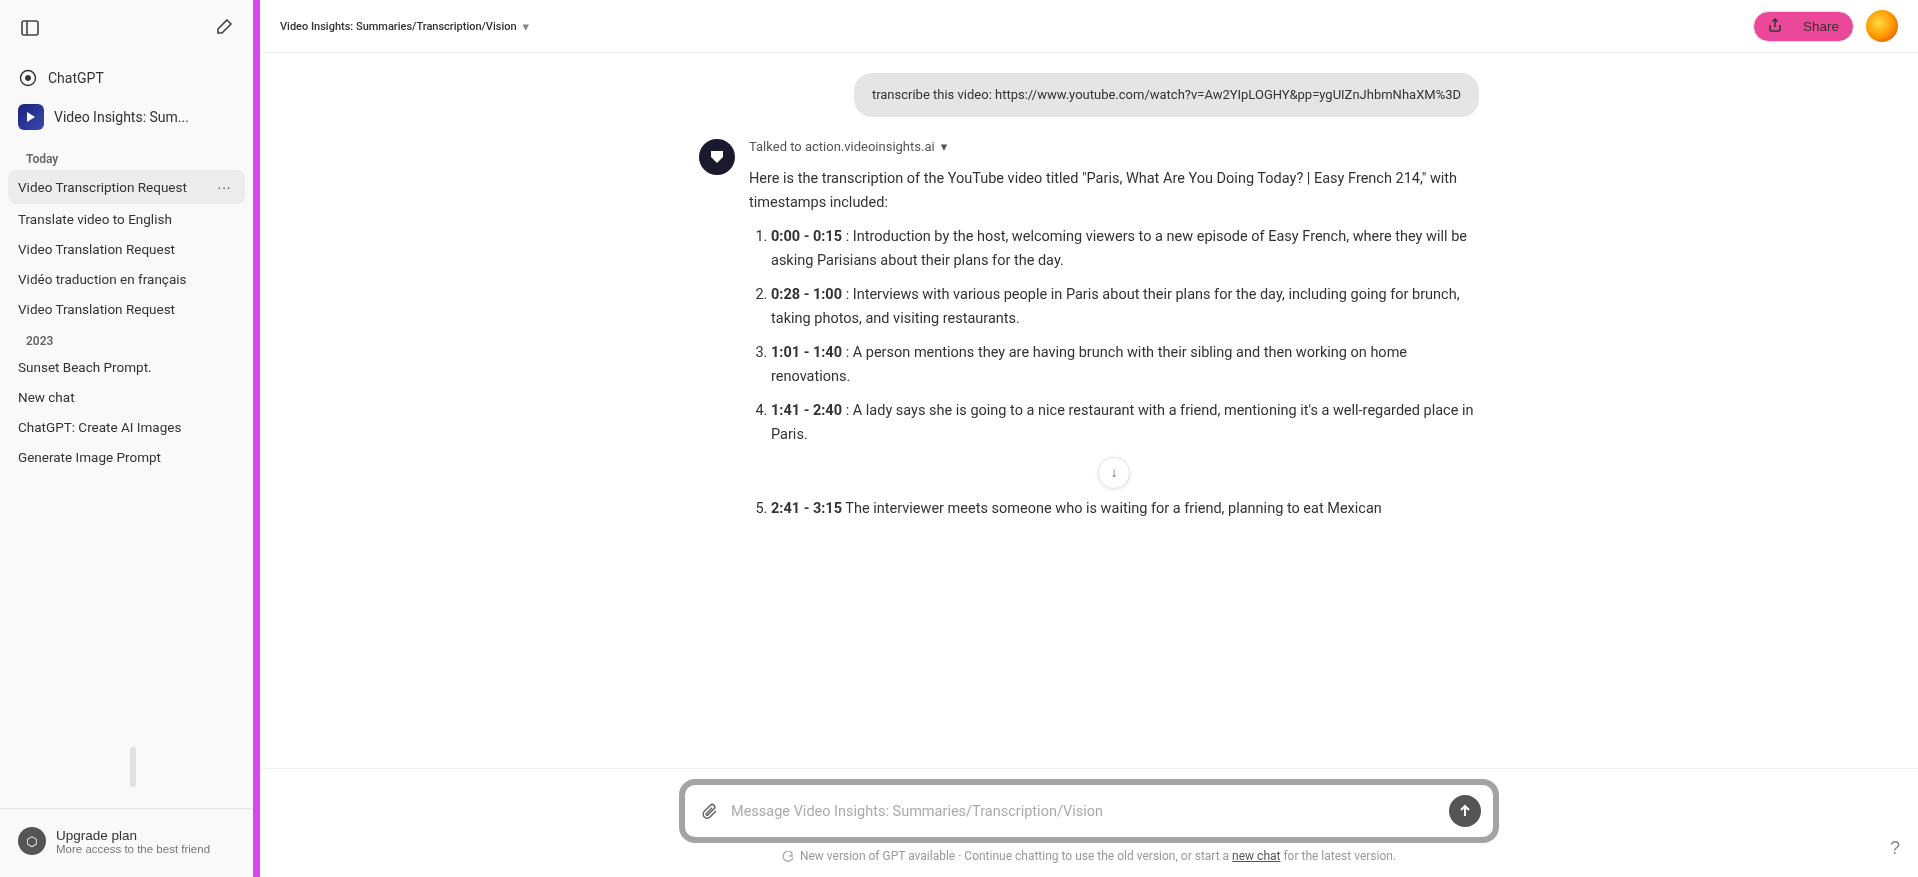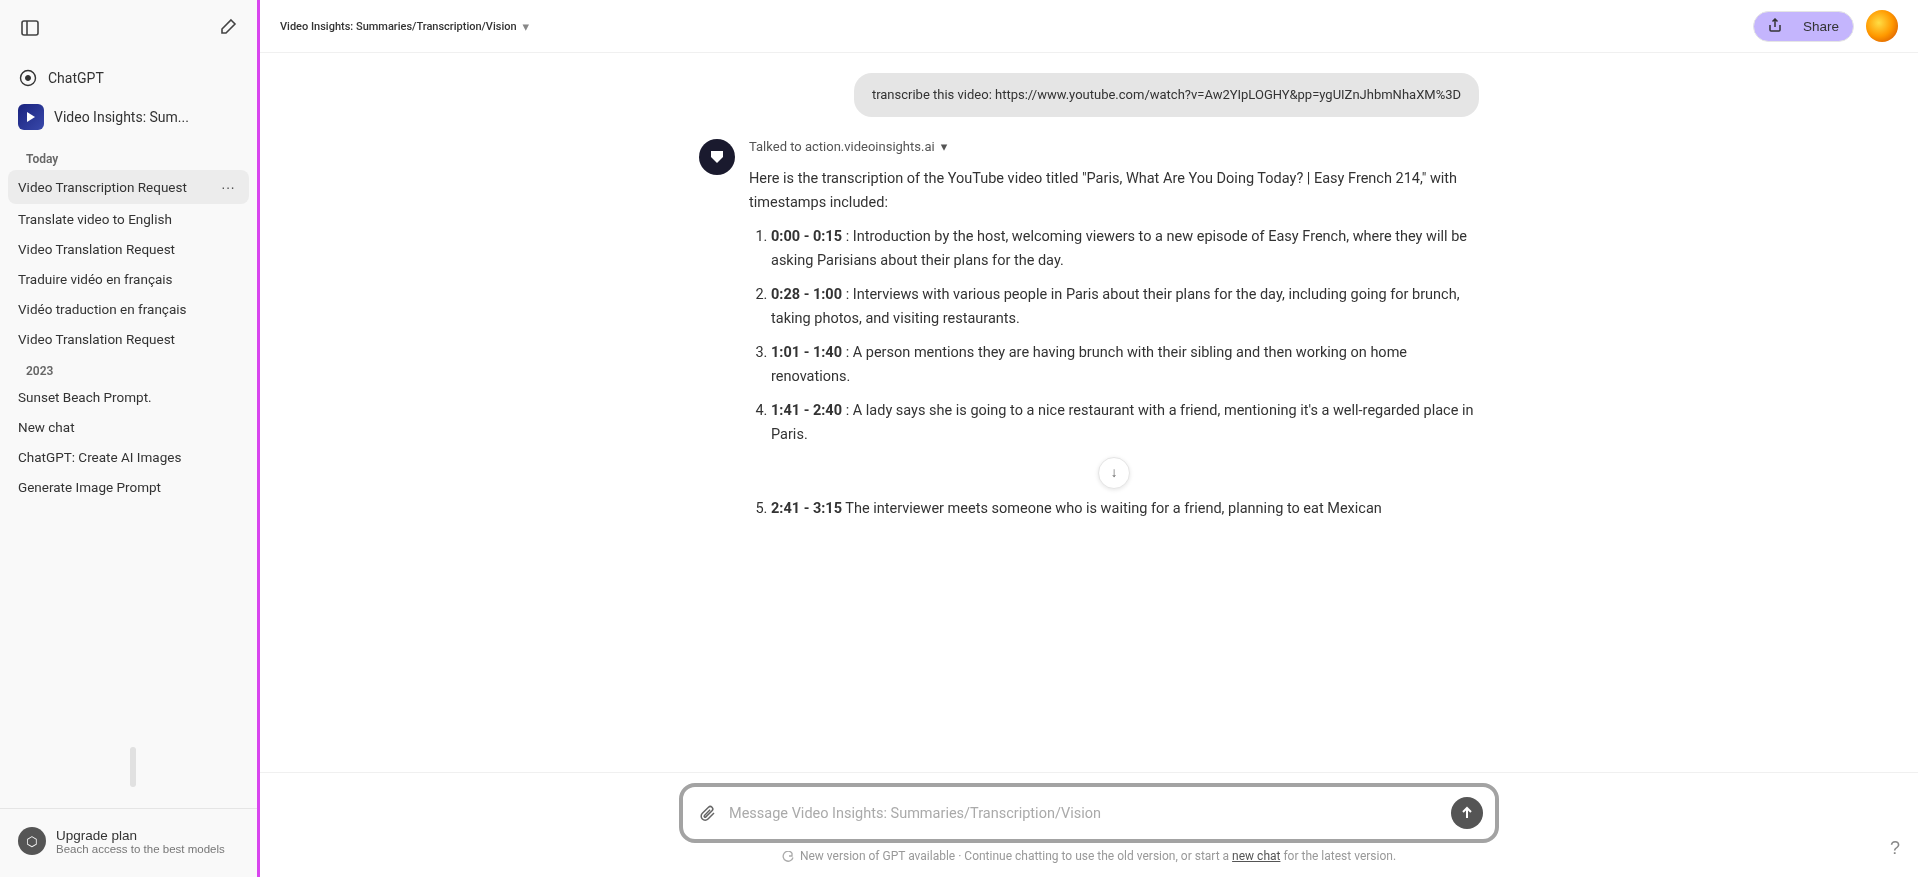--- a/index.html
+++ b/index.html
@@ -12,21 +12,21 @@
       color: #0d0d0d;
     }
 
     
     .sidebar {
       width: 260px;
       min-width: 260px;
       background: #f9f9f9;
       display: flex;
       flex-direction: column;
-      border-right: 3px solid #d946ef;
+      border-right: 7px solid #d946ef;
       height: 100%;
       overflow: hidden;
       position: relative;
     }
     .sidebar-top {
       display: flex;
       align-items: center;
       justify-content: space-between;
       padding: 12px 14px;
     }
@@ -190,21 +190,21 @@
       align-items: center;
       gap: 12px;
     }
     .share-btn {
       display: flex;
       align-items: center;
       gap: 21px;
       padding: 6px 14px;
       border: 1px solid #e5e5e5;
       border-radius: 20px;
-      background: #c4b5fd;
+      background: #ec4899;
       cursor: pointer;
       font-size: 13.5px;
       color: #333;
     }
     .user-avatar {
       width: 32px;
       height: 32px;
       border-radius: 50%;
       background: radial-gradient(circle at 40% 40%, #ffdd44, #ff9900, #cc4400);
       cursor: pointer;
@@ -307,21 +307,21 @@
     }
 
     
     .input-area {
       padding: 10px 20px 6px;
       border-top: 1px solid #f0f0f0;
     }
     .input-wrap {
       max-width: 820px;
       margin: 0 auto;
-      border: 4px solid #a3a3a3;
+      border: 6px solid #a3a3a3;
       border-radius: 16px;
       display: flex;
       align-items: center;
       padding: 10px 12px;
       gap: 8px;
       background: #fff;
     }
     .attach-btn {
       background: none;
       border: none;
@@ -439,23 +439,20 @@
       <span class="history-item-label">Video Transcription Request</span>
       <button class="history-item-menu">···</button>
     </div>
     <div class="history-item">
       <span class="history-item-label">Translate video to English</span>
     </div>
     <div class="history-item">
       <span class="history-item-label">Video Translation Request</span>
     </div>
     <div class="history-item">
-      <span class="history-item-label">Traduire vidéo en français</span>
-    </div>
-    <div class="history-item">
       <span class="history-item-label">Vidéo traduction en français</span>
     </div>
     <div class="history-item">
       <span class="history-item-label">Video Translation Request</span>
     </div>
 
     <div class="sidebar-section-label">2023</div>
 
     <div class="history-item">
       <span class="history-item-label">Sunset Beach Prompt.</span>
@@ -471,21 +468,21 @@
     </div>
   </div>
 
   <div class="scroll-indicator"></div>
 
   <div class="sidebar-bottom">
     <button class="upgrade-btn">
       <div class="upgrade-icon">⬡</div>
       <div>
         <div class="upgrade-text-main">Upgrade plan</div>
-        <div class="upgrade-text-sub">Beach access to the best models</div>
+        <div class="upgrade-text-sub">More access to the best friend</div>
       </div>
     </button>
   </div>
 </div>
 
 <div class="main">
 
   <div class="main-header">
     <div class="header-title-area">
       <span class="header-title">Video Insights: Summaries/Transcription/Vision</span>

